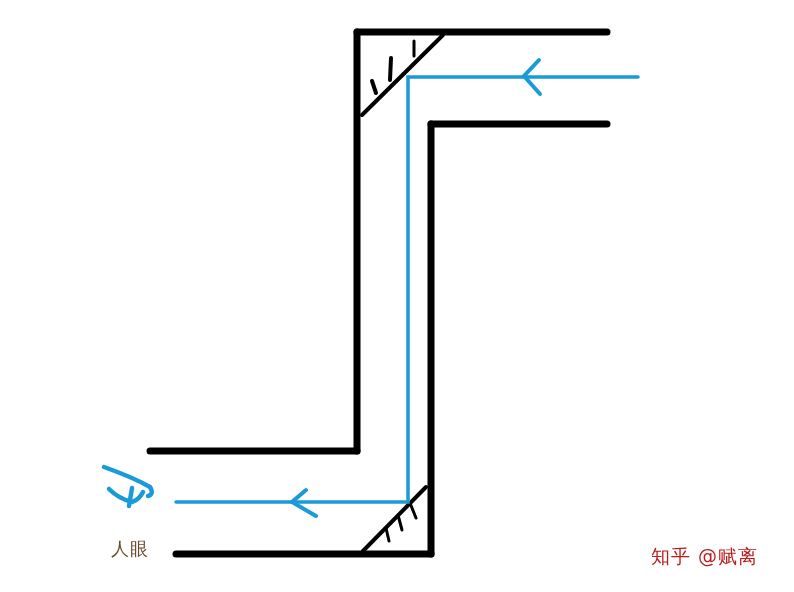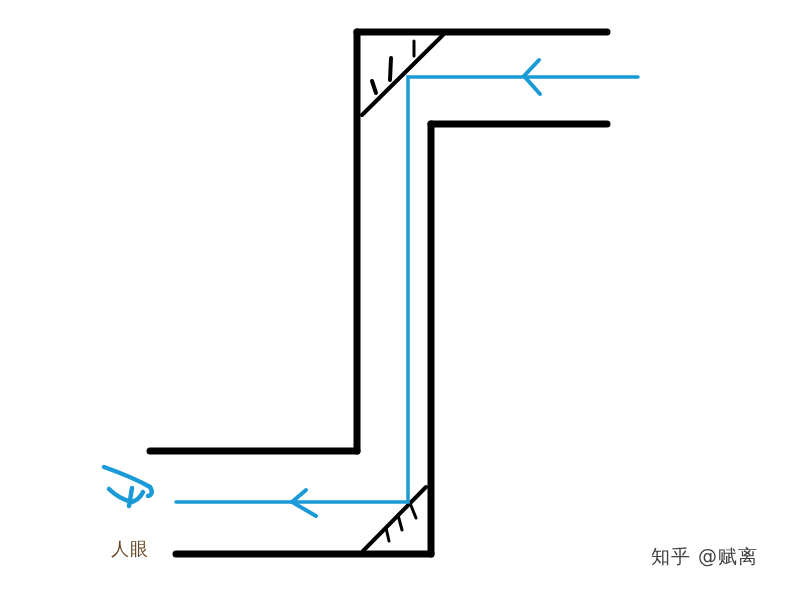--- a/index.html
+++ b/index.html
@@ -6,21 +6,21 @@
     body { width: 794px; height: 592px; position: relative; overflow: hidden; }
     #canvas { position: absolute; left: 0; top: 0; width: 794px; height: 592px; }
     .label-eye {
       position: absolute; left: 99px; top: 537px;
       font-family: "DejaVu Sans", sans-serif; font-size: 18px; color: #6b4a2a;
       letter-spacing: 1px;
       margin-left: 12px;
     }
     .watermark {
       position: absolute; left: 651px; top: 544px;
-      font-family: "DejaVu Sans", sans-serif; font-size: 19px; color: #404040;
+      font-family: "DejaVu Sans", sans-serif; font-size: 19px; color: #b91c1c;
       letter-spacing: 1px;
     }
   </style>
 </head>
 <body>
 
 <svg id="canvas" viewBox="0 0 794 592" xmlns="http://www.w3.org/2000/svg">
 
   <g stroke="#000" stroke-width="7" stroke-linecap="round" fill="none">
 

